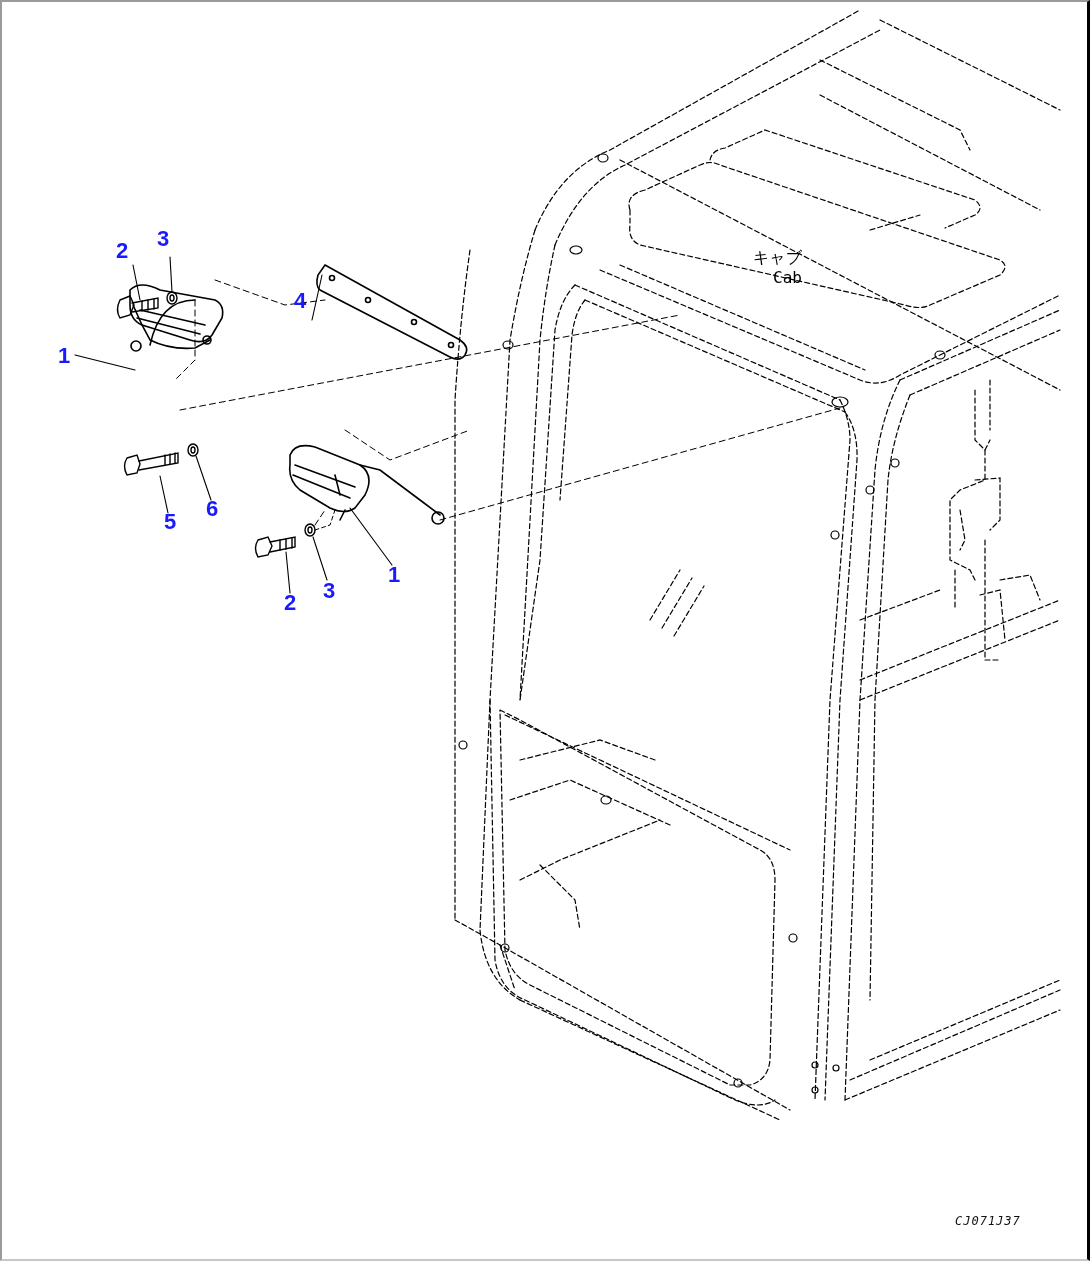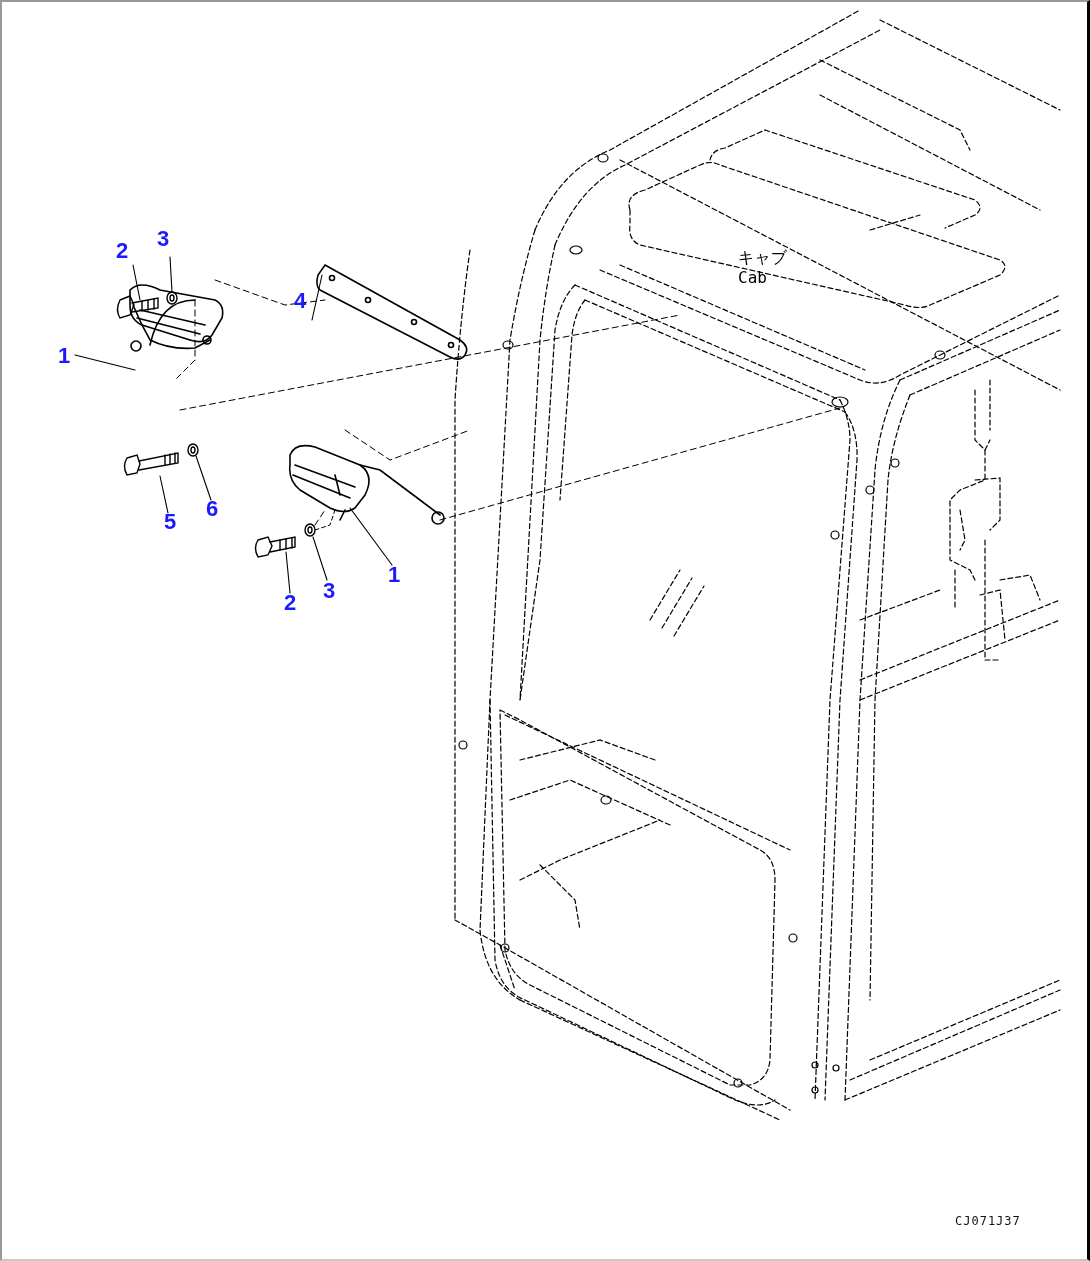--- a/index.html
+++ b/index.html
@@ -11,26 +11,26 @@
       border-left: 2px solid #9a9a9a;
       border-bottom: 2px solid #c8c8c8;
       border-right: 3px solid #000000;
     }
     svg.drawing { position: absolute; left: 0; top: 0; }
     .callout {
       position: absolute; color: #1a1aff; font-weight: bold; font-size: 22px;
       font-family: "Liberation Sans", sans-serif; line-height: 1; text-align: center; width: 20px;
     }
     .cab-label {
-      position: absolute; left: 738px; top: 248px; width: 64px; text-align: left;
+      position: absolute; left: 738px; top: 248px; width: 64px; text-align: right;
       font-family: "DejaVu Sans Mono", monospace; font-size: 16px; line-height: 20px; color: #000;
     }
     .fig-code {
       position: absolute; left: 955px; top: 1214px; font-family: "DejaVu Sans Mono", monospace;
-      font-size: 12px; color: #111; letter-spacing: 1px;
+      font-size: 12px; color: #111; letter-spacing: 1px; font-style: italic;
     }
   </style>
 </head>
 <body>
 
 <div class="frame"></div>
 
 <svg class="drawing" width="1090" height="1261" viewBox="0 0 1090 1261" fill="none" stroke="#000" stroke-linecap="round">
 
   <g stroke-dasharray="5 3" stroke-width="1.2">

